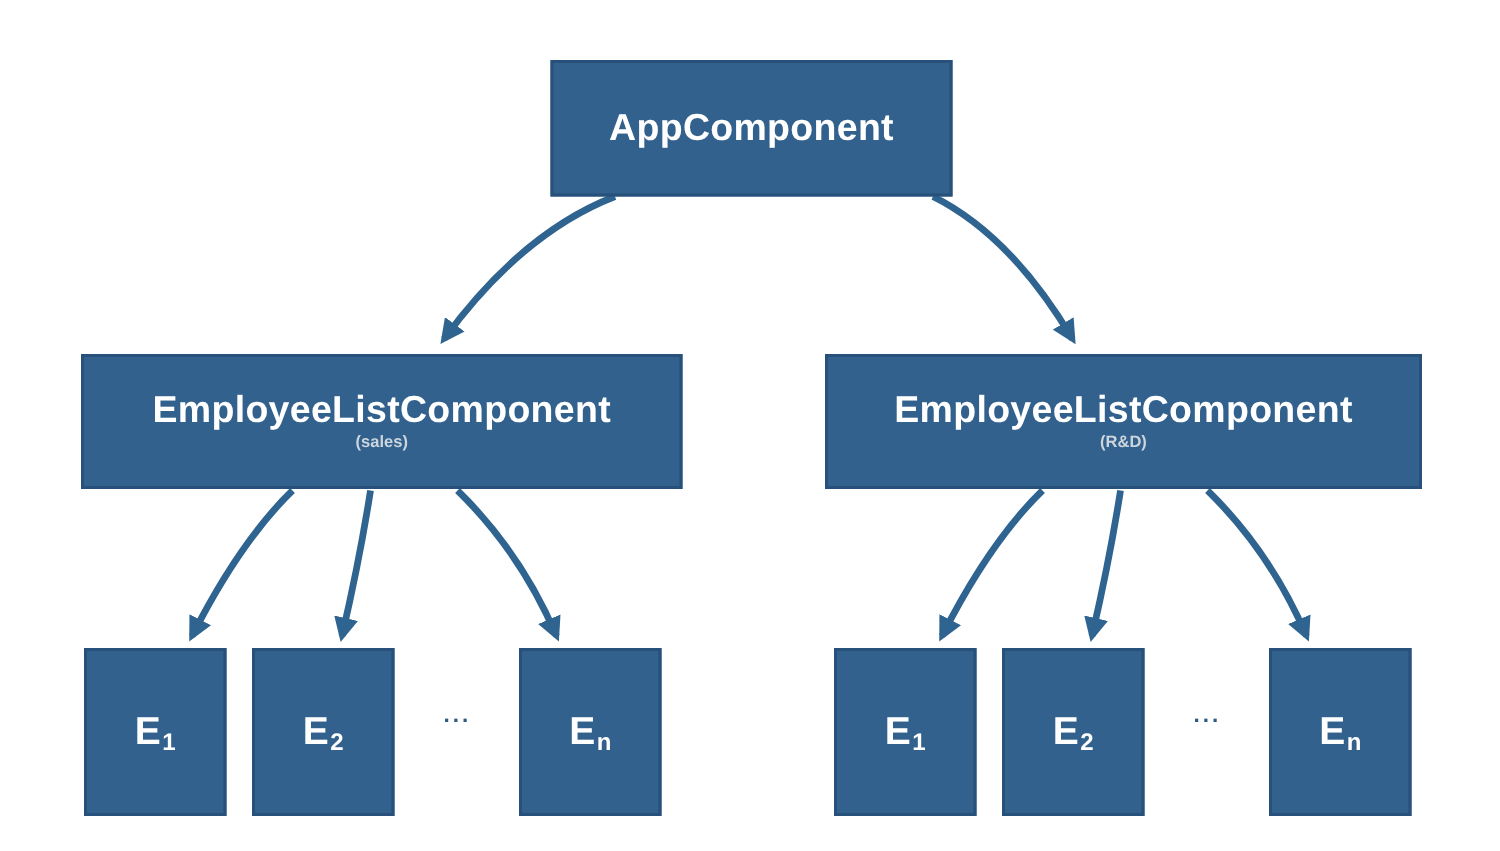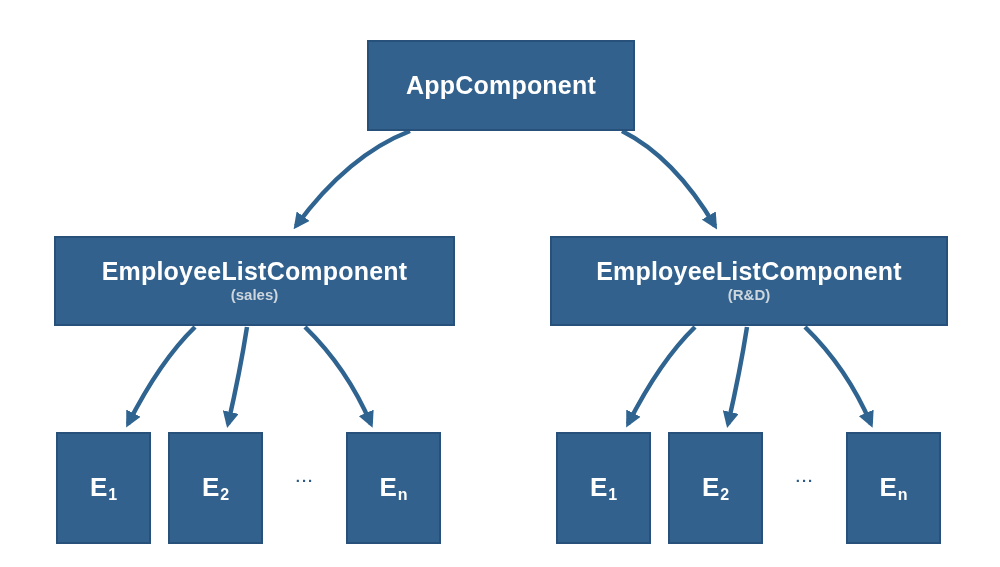--- a/index.html
+++ b/index.html
@@ -52,21 +52,21 @@
   }
 
   .node .title {
     font-weight: bold;
     font-size: 25px;
     letter-spacing: 0.2px;
     line-height: 1.1;
   }
   .node .subtitle {
     font-weight: bold;
-    font-size: 15px;
+    font-size: 11px;
     color: var(--subtitle-text);
     line-height: 1.3;
   }
 
   .root-box   { left: 367px; top: 40px;  width: 268px; height: 91px; }
   .branch-left  { left: 54px;  top: 236px; width: 401px; height: 90px; }
   .branch-right { left: 550px; top: 236px; width: 398px; height: 90px; }
 
   .leaf {
     width: 95px;

